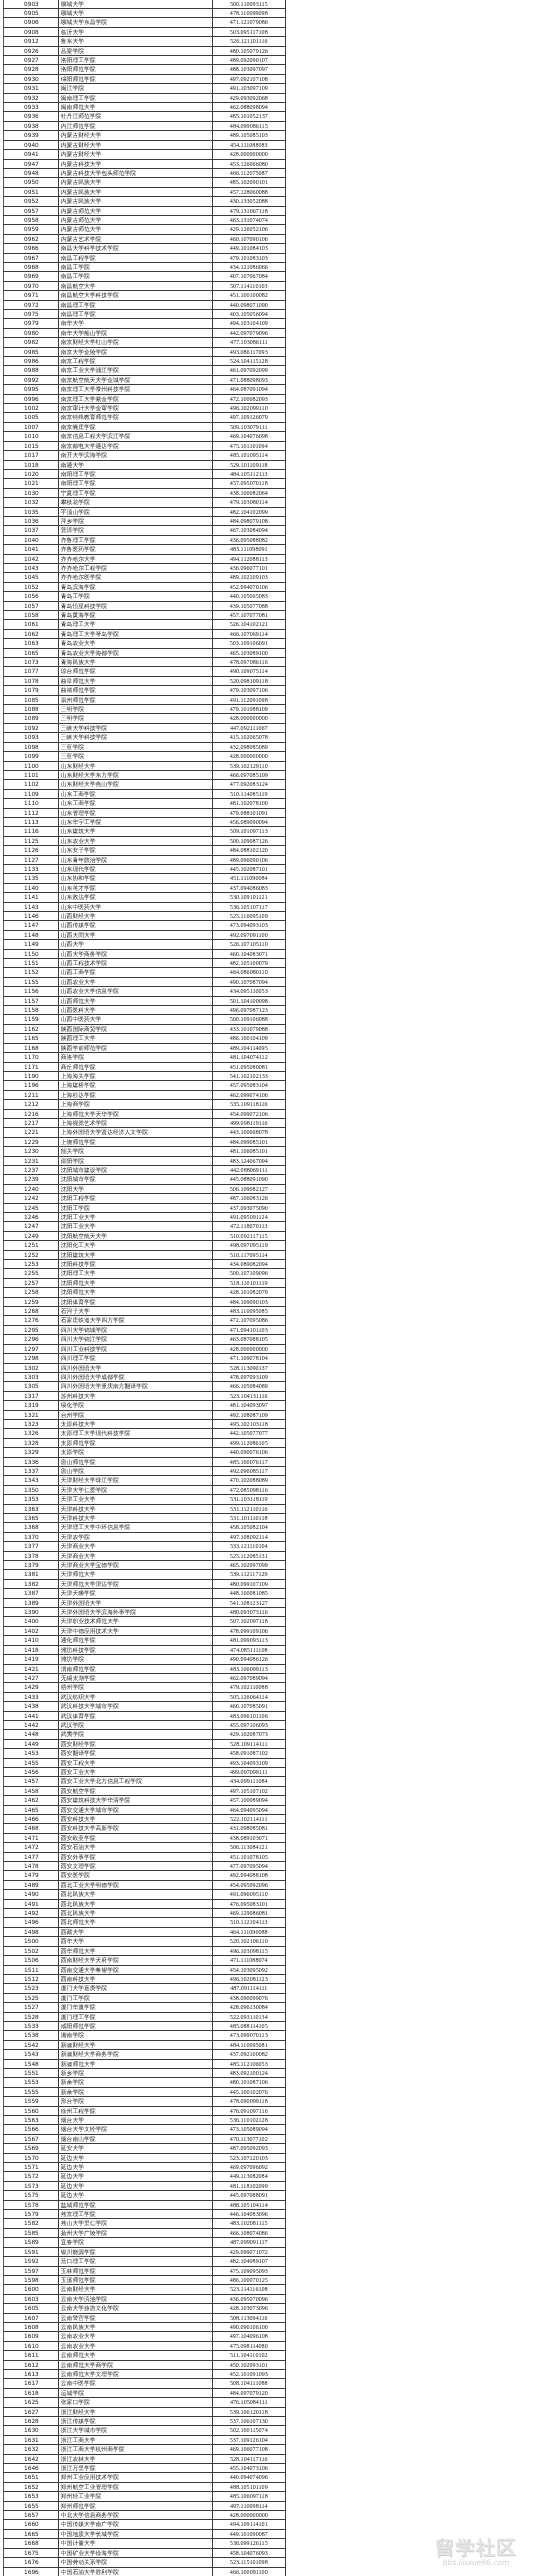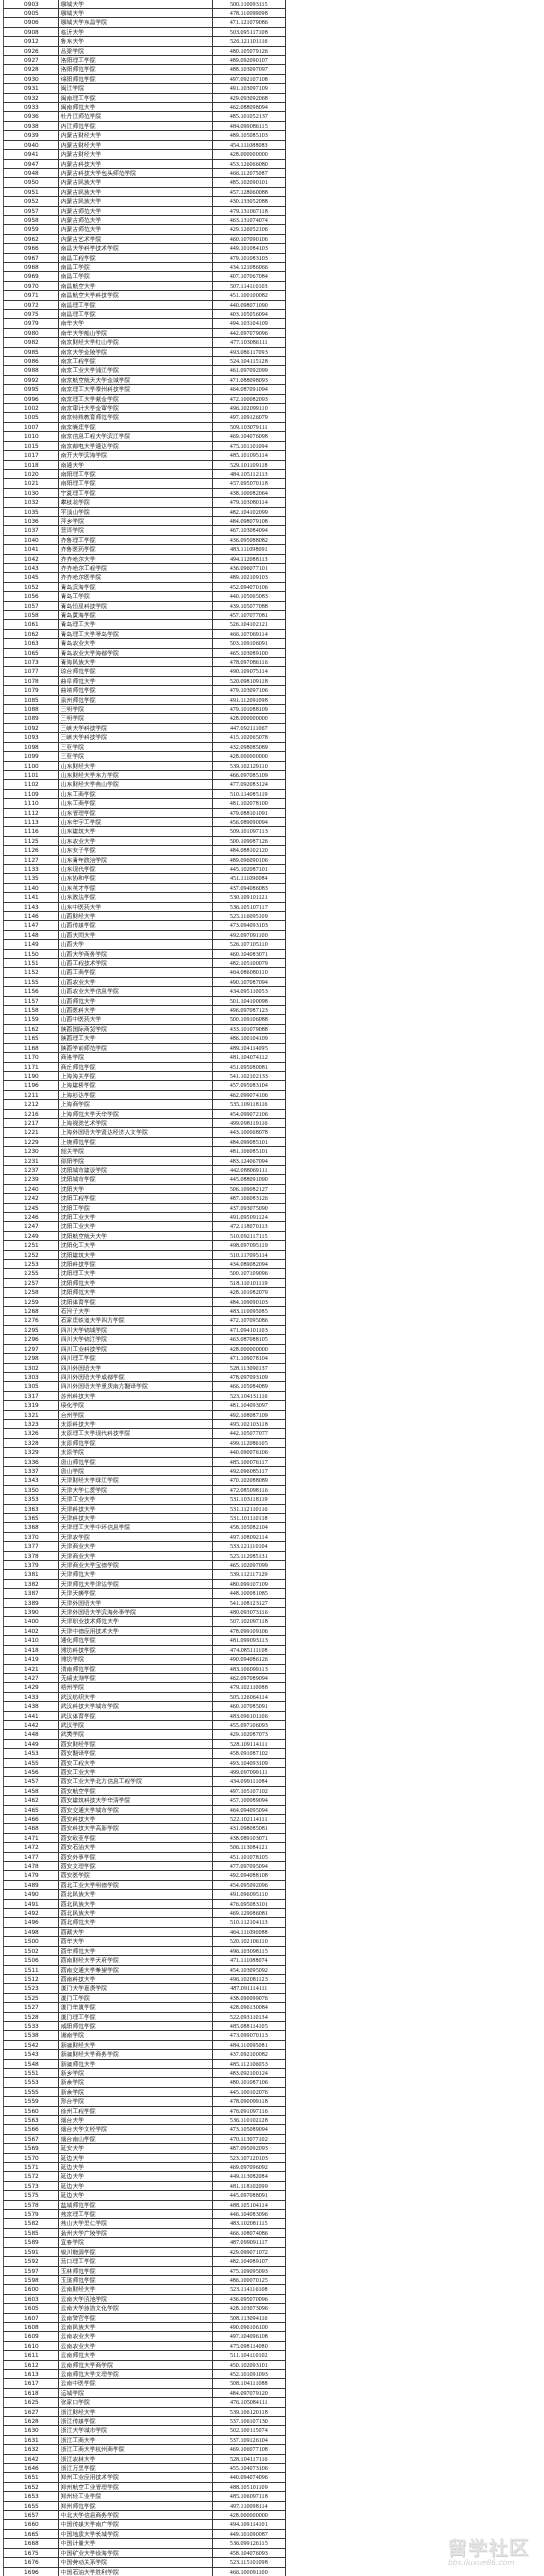--- a/index.html
+++ b/index.html
@@ -3,21 +3,21 @@
 <meta charset="utf-8">
 <style>
   html, body { margin: 0; padding: 0; background: #ffffff; }
   body { width: 545px; min-height: 2576px; position: relative; font-family: "DejaVu Sans", sans-serif; }
   .sheet { position: absolute; left: 3.4px; top: -1.4px; width: 280px; }
   table { border-collapse: collapse; width: 280px; table-layout: fixed; }
   td { height: 8.4px; padding: 0; border: 0.7px solid #3a3a3a; font-size: 5.8px; line-height: 8.4px; color: #222; white-space: nowrap; overflow: hidden; }
   td.code { width: 54px; text-align: center; border-left: 0.7px solid #555; }
   td.name { width: 151px; text-align: left; padding-left: 1.4px; font-family: "DejaVu Sans", sans-serif; }
   td.score { width: 72px; text-align: center; font-family: "Liberation Serif", serif; font-size: 6.1px; }
-  .watermark { position: absolute; right: 15px; bottom: 6.8px; width: 82px; height: 33px; color: #d9d9d9; }
+  .watermark { position: absolute; right: 28px; bottom: 6.8px; width: 82px; height: 33px; text-align: center; color: #d9d9d9; }
   .watermark .wm-big { font-size: 19px; font-weight: bold; letter-spacing: 1.4px; color: #e3e3e3; text-shadow: 0.7px 0.7px 0 #cfcfcf; line-height: 22px; }
   .watermark .wm-small { font-size: 7.5px; color: #d0d0d0; line-height: 9.6px; font-style: italic; }
 </style>
 </head>
 <body>
 
 <div class="sheet">
   <table>
     <tbody id="rows">
         <tr>

